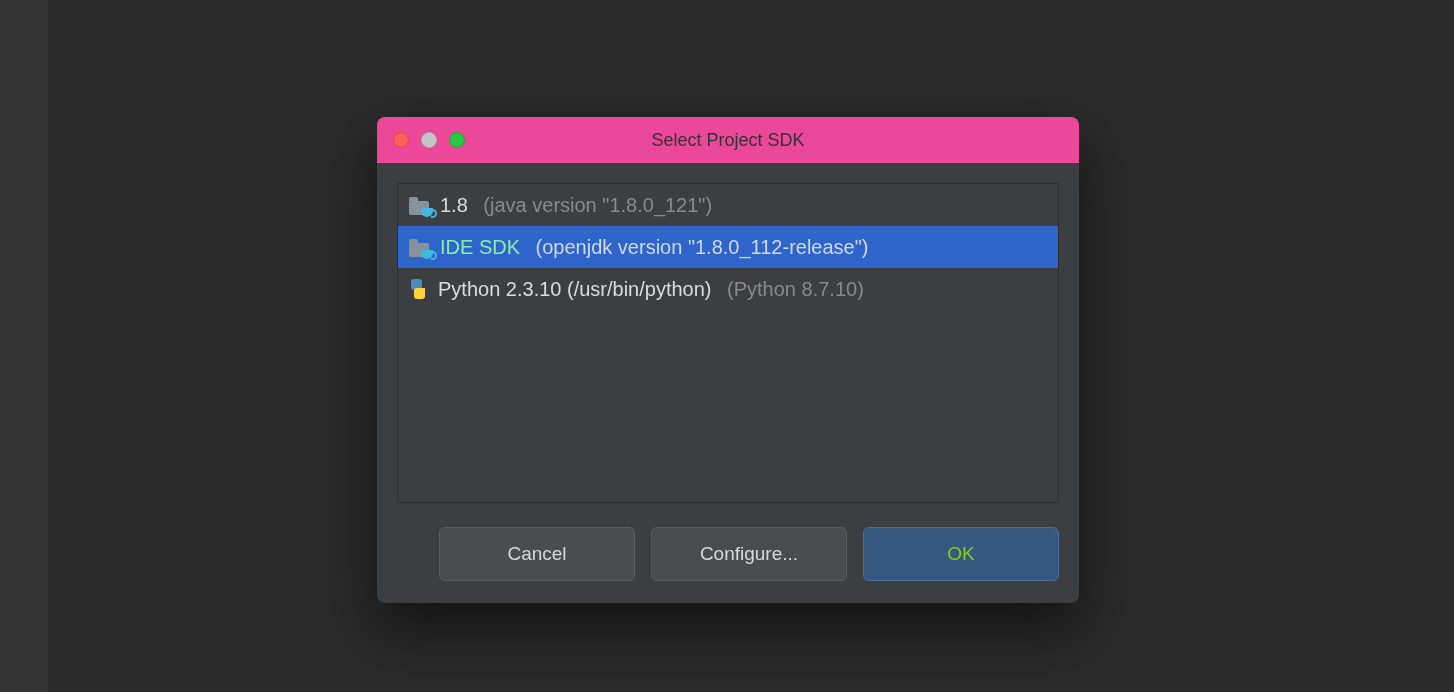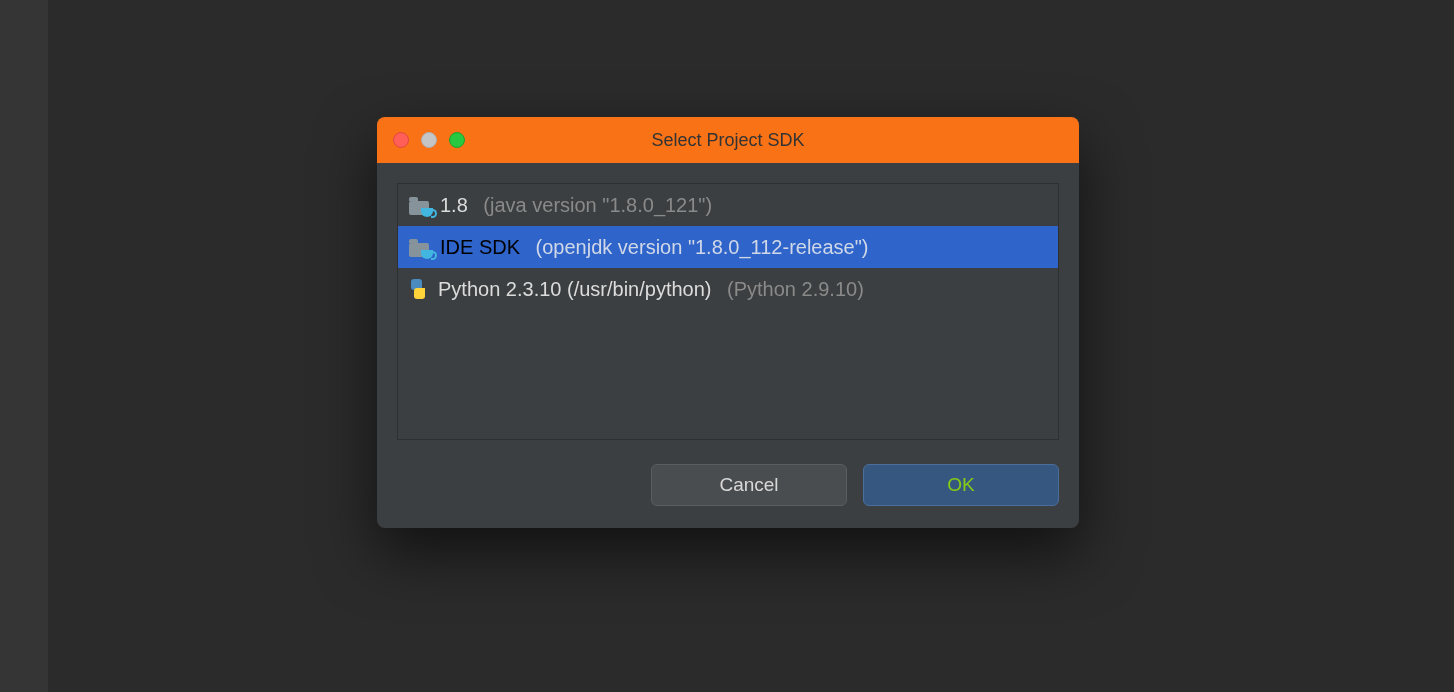--- a/index.html
+++ b/index.html
@@ -22,21 +22,21 @@
     left: 377px;
     top: 117px;
     width: 702px;
     background: #3c3f41;
     border-radius: 8px;
     box-shadow: 0 25px 60px rgba(0,0,0,0.6);
     overflow: hidden;
   }
   .titlebar {
     height: 46px;
-    background: #f97316;
+    background: #ec4899;
     display: flex;
     align-items: center;
     position: relative;
   }
   .traffic-lights {
     display: flex;
     gap: 12px;
     padding-left: 16px;
   }
   .tl {
@@ -53,21 +53,21 @@
     font-size: 18px;
     color: #333;
     pointer-events: none;
   }
   .dialog-body {
     padding: 20px 20px 22px 20px;
   }
   .sdk-list {
     border: 1px solid #2f2f2f;
     background: #3c3f41;
-    height: 257px;
+    height: 320px;
     overflow: auto;
   }
   .sdk-item {
     display: flex;
     align-items: center;
     height: 42px;
     padding: 0 10px;
     gap: 10px;
     font-size: 20px;
     cursor: default;
@@ -76,32 +76,32 @@
     background: #2f65ca;
   }
   .sdk-icon {
     width: 22px; height: 20px;
     flex-shrink: 0;
     display: flex;
     align-items: flex-end;
     justify-content: center;
   }
   .sdk-name { color: #dcdcdc; white-space: pre; }
-  .sdk-item.selected .sdk-name { color: #000000; }
+  .sdk-item.selected .sdk-name { color: #86efac; }
   .sdk-detail { color: #8a8a8a; white-space: pre; }
   .sdk-item.selected .sdk-detail { color: #d0d8e8; }
   .buttons {
     display: flex;
     justify-content: flex-end;
     gap: 16px;
     margin-top: 24px;
   }
   .btn {
     width: 196px;
-    height: 42px;
+    height: 54px;
     border-radius: 6px;
     border: 1px solid #5a5d5f;
     background: #4a4d4f;
     color: #d8d8d8;
     font-size: 19px;
     display: flex;
     align-items: center;
     justify-content: center;
     cursor: default;
   }
@@ -196,22 +196,23 @@
           </div>
           <span class="sdk-name">IDE SDK </span>
           <span class="sdk-detail">(openjdk version "1.8.0_112-release")</span>
         </div>
         <div class="sdk-item">
           <div class="sdk-icon icon-python">
             <div class="p-top"></div>
             <div class="p-bot"></div>
           </div>
           <span class="sdk-name">Python 2.3.10 (/usr/bin/python) </span>
-          <span class="sdk-detail">(Python 2.9.10)</span>
+          <span class="sdk-detail">(Python 8.7.10)</span>
         </div>
       </div>
 
     <div class="buttons">
       <div class="btn">Cancel</div>
+      <div class="btn">Configure...</div>
       <div class="btn primary">OK</div>
     </div>
   </div>
 </div>
 
 </body></html>

